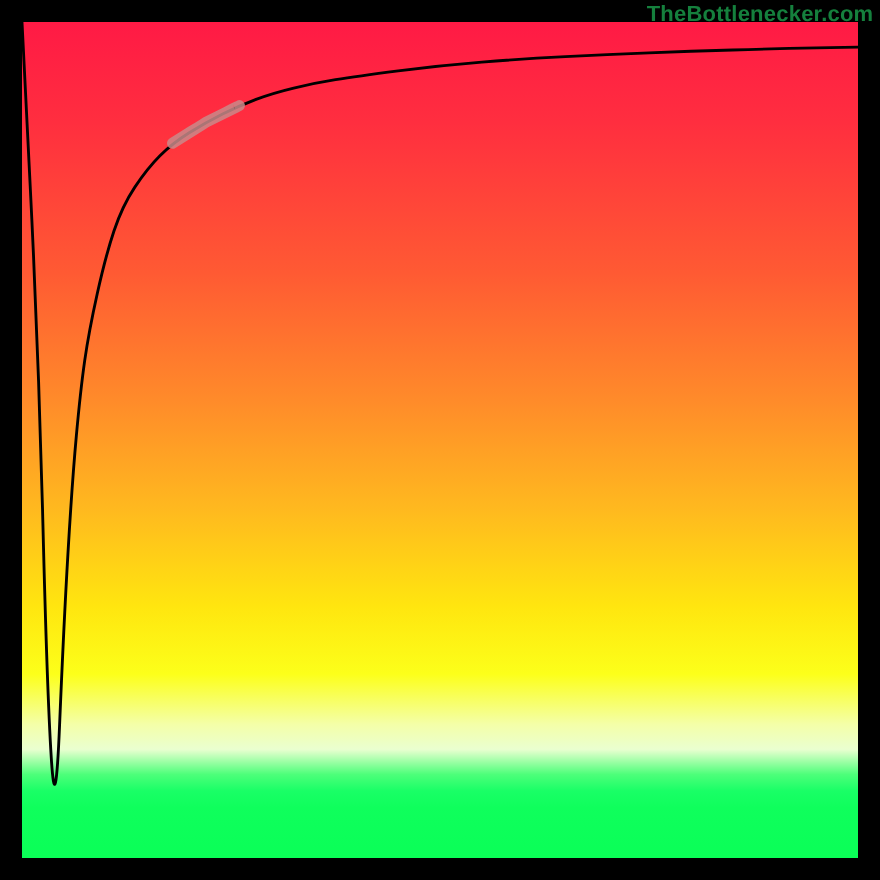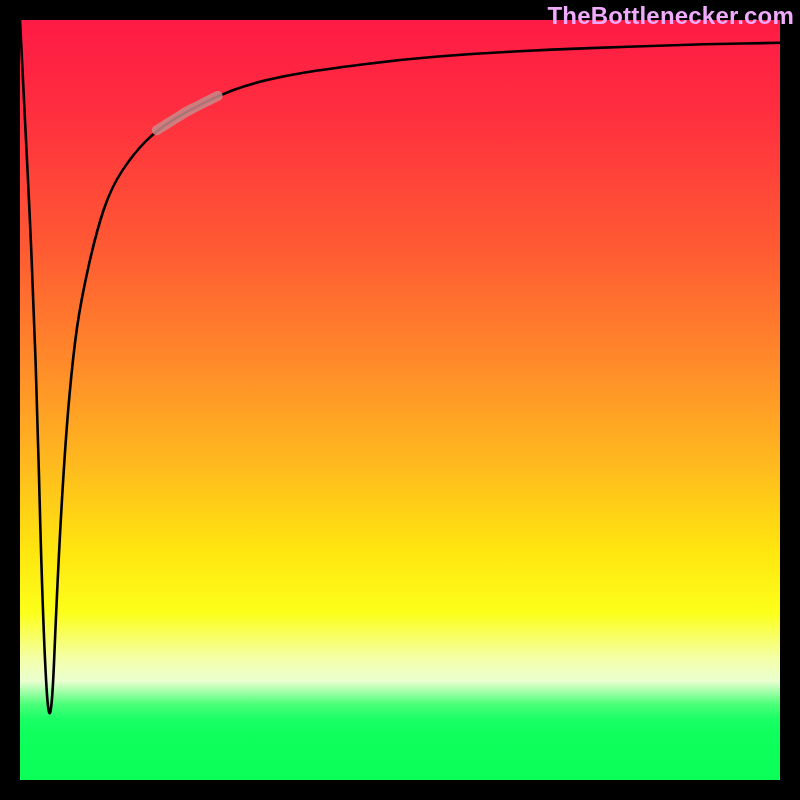--- a/index.html
+++ b/index.html
@@ -49,22 +49,22 @@
     width: 760px;
     height: 760px;
     box-sizing: border-box;
     border: 0 solid #000; 
     pointer-events: none;
   }
   .watermark {
     position: absolute;
     top: 2px;
     right: 6px;
-    color: #f0abfc;
-    font-size: 24px;
+    color: #15803d;
+    font-size: 20px;
     font-weight: 600;
     letter-spacing: 0.2px;
     user-select: none;
   }
   svg.curve {
     position: absolute;
     left: 20px;
     top: 20px;
     width: 760px;
     height: 760px;

